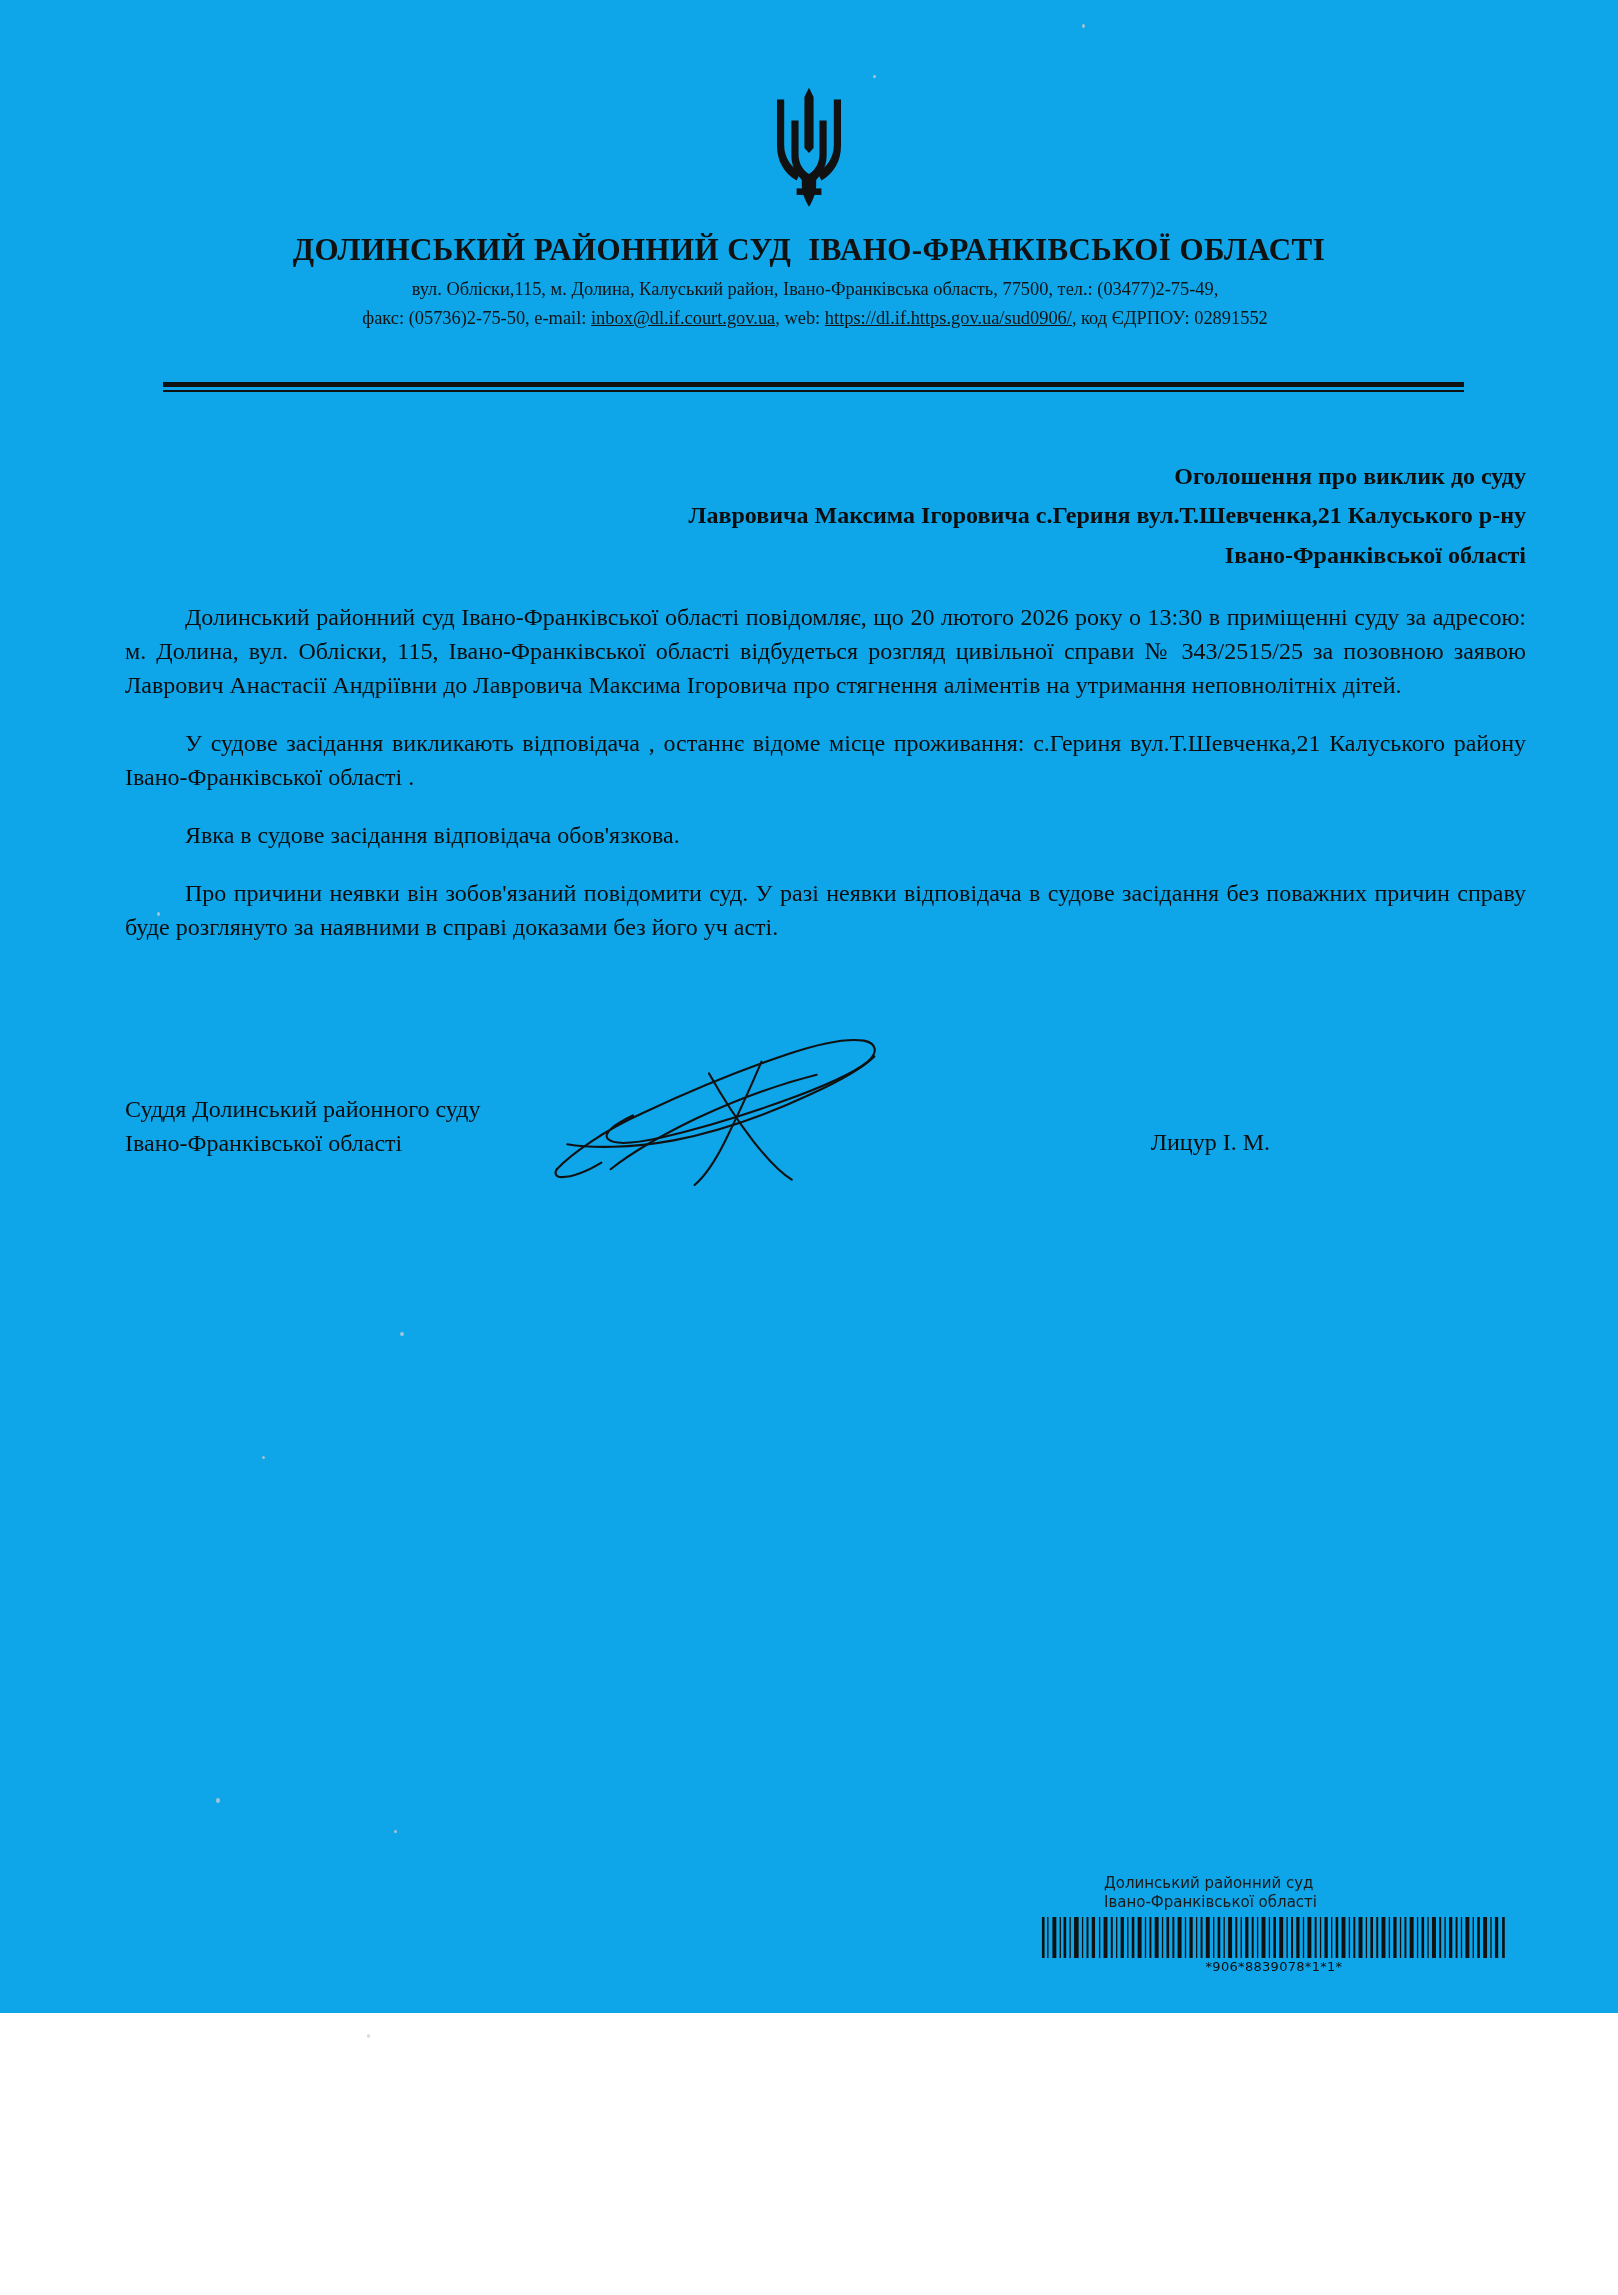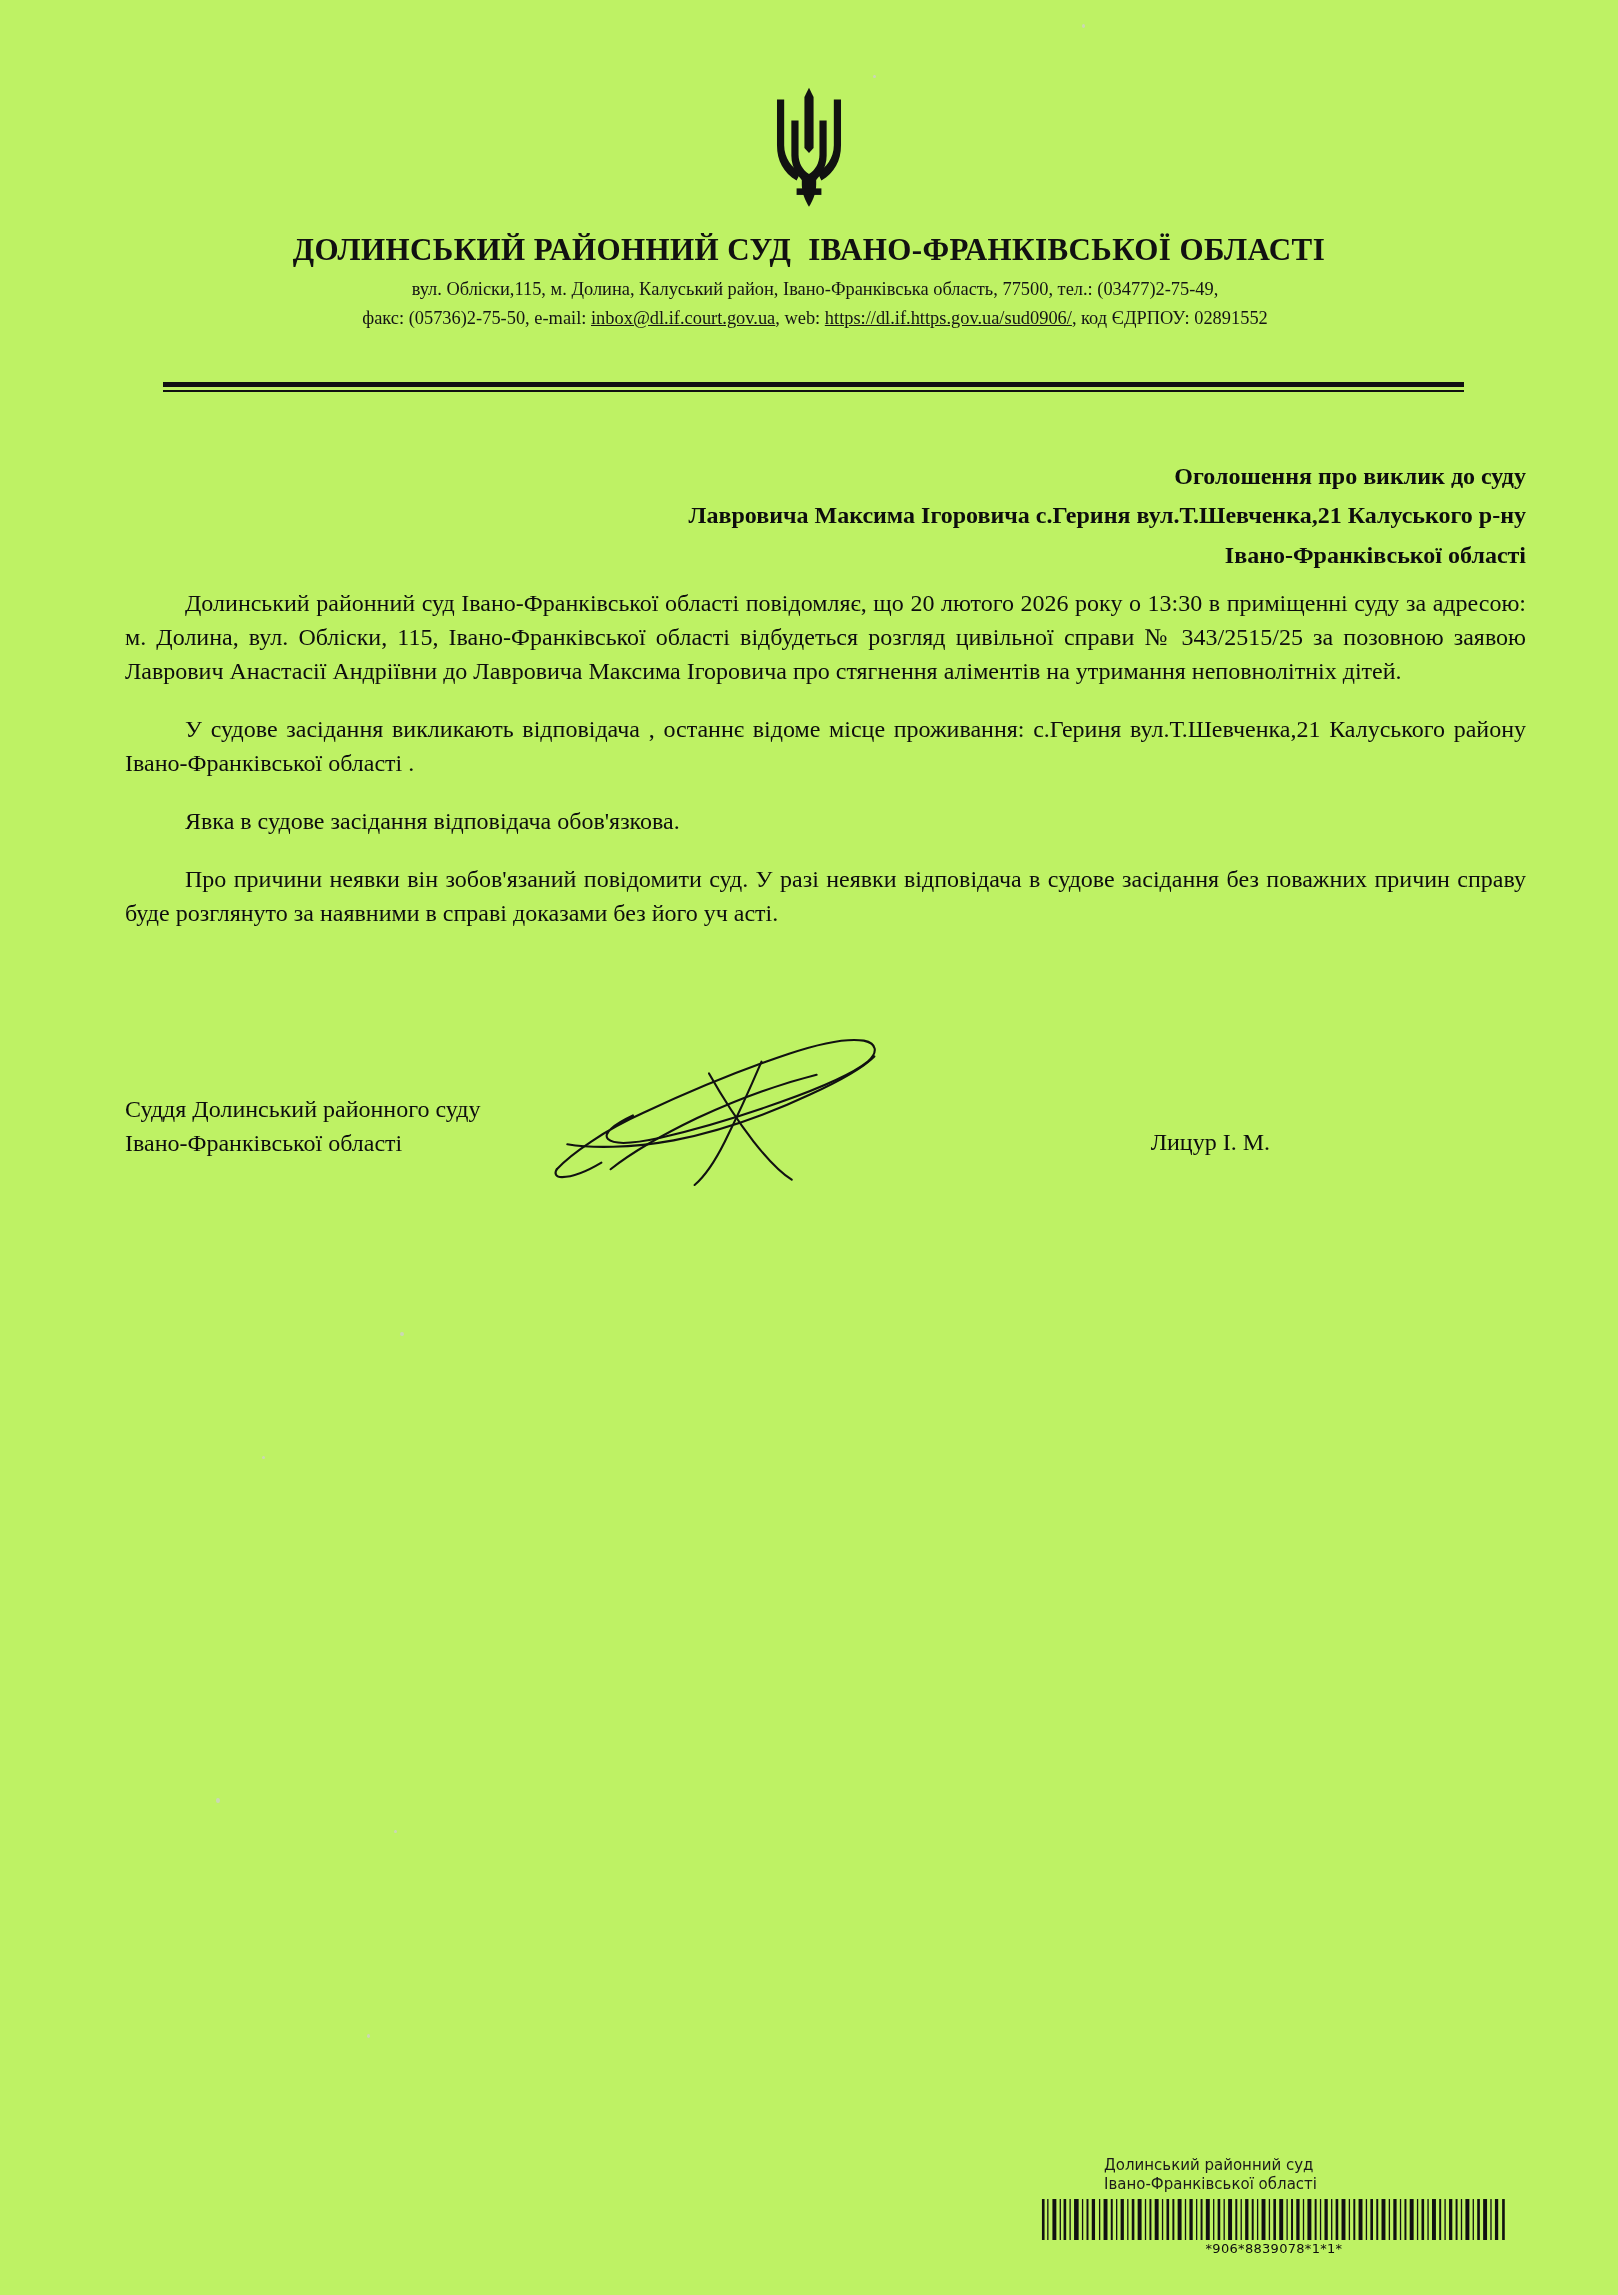--- a/index.html
+++ b/index.html
@@ -11,22 +11,22 @@
     width: 1618px;
     height: 2295px;
     font-family: "Liberation Serif", serif;
     color: #0d0d0d;
     position: relative;
     overflow: hidden;
   }
   .page {
     position: relative;
     width: 1618px;
-    height: 2295px;
-    background: #bef264;
+    height: 2013px;
+    background: #0ea5e9;
   }
 
   
   .letterhead {
     position: absolute;
     left: 0;
     top: 85px;
     width: 1618px;
     text-align: center;
   }
@@ -91,21 +91,21 @@
     margin-bottom: 2.6px;
     font-weight: bold;
   }
   .subject .l1 { display: block; }
   .subject .l2 { display: block; margin-top: 5.2px; }
   .subject .l3 { display: block; margin-top: 5.2px; }
 
   .para {
     text-align: justify;
     text-justify: inter-word;
-    margin-top: 14px;
+    margin-top: 28px;
     text-indent: 60px;
   }
   .para.tight {
     margin-top: 2.6px;
   }
 
   
   .sig-block {
     position: absolute;
     left: 125px;

